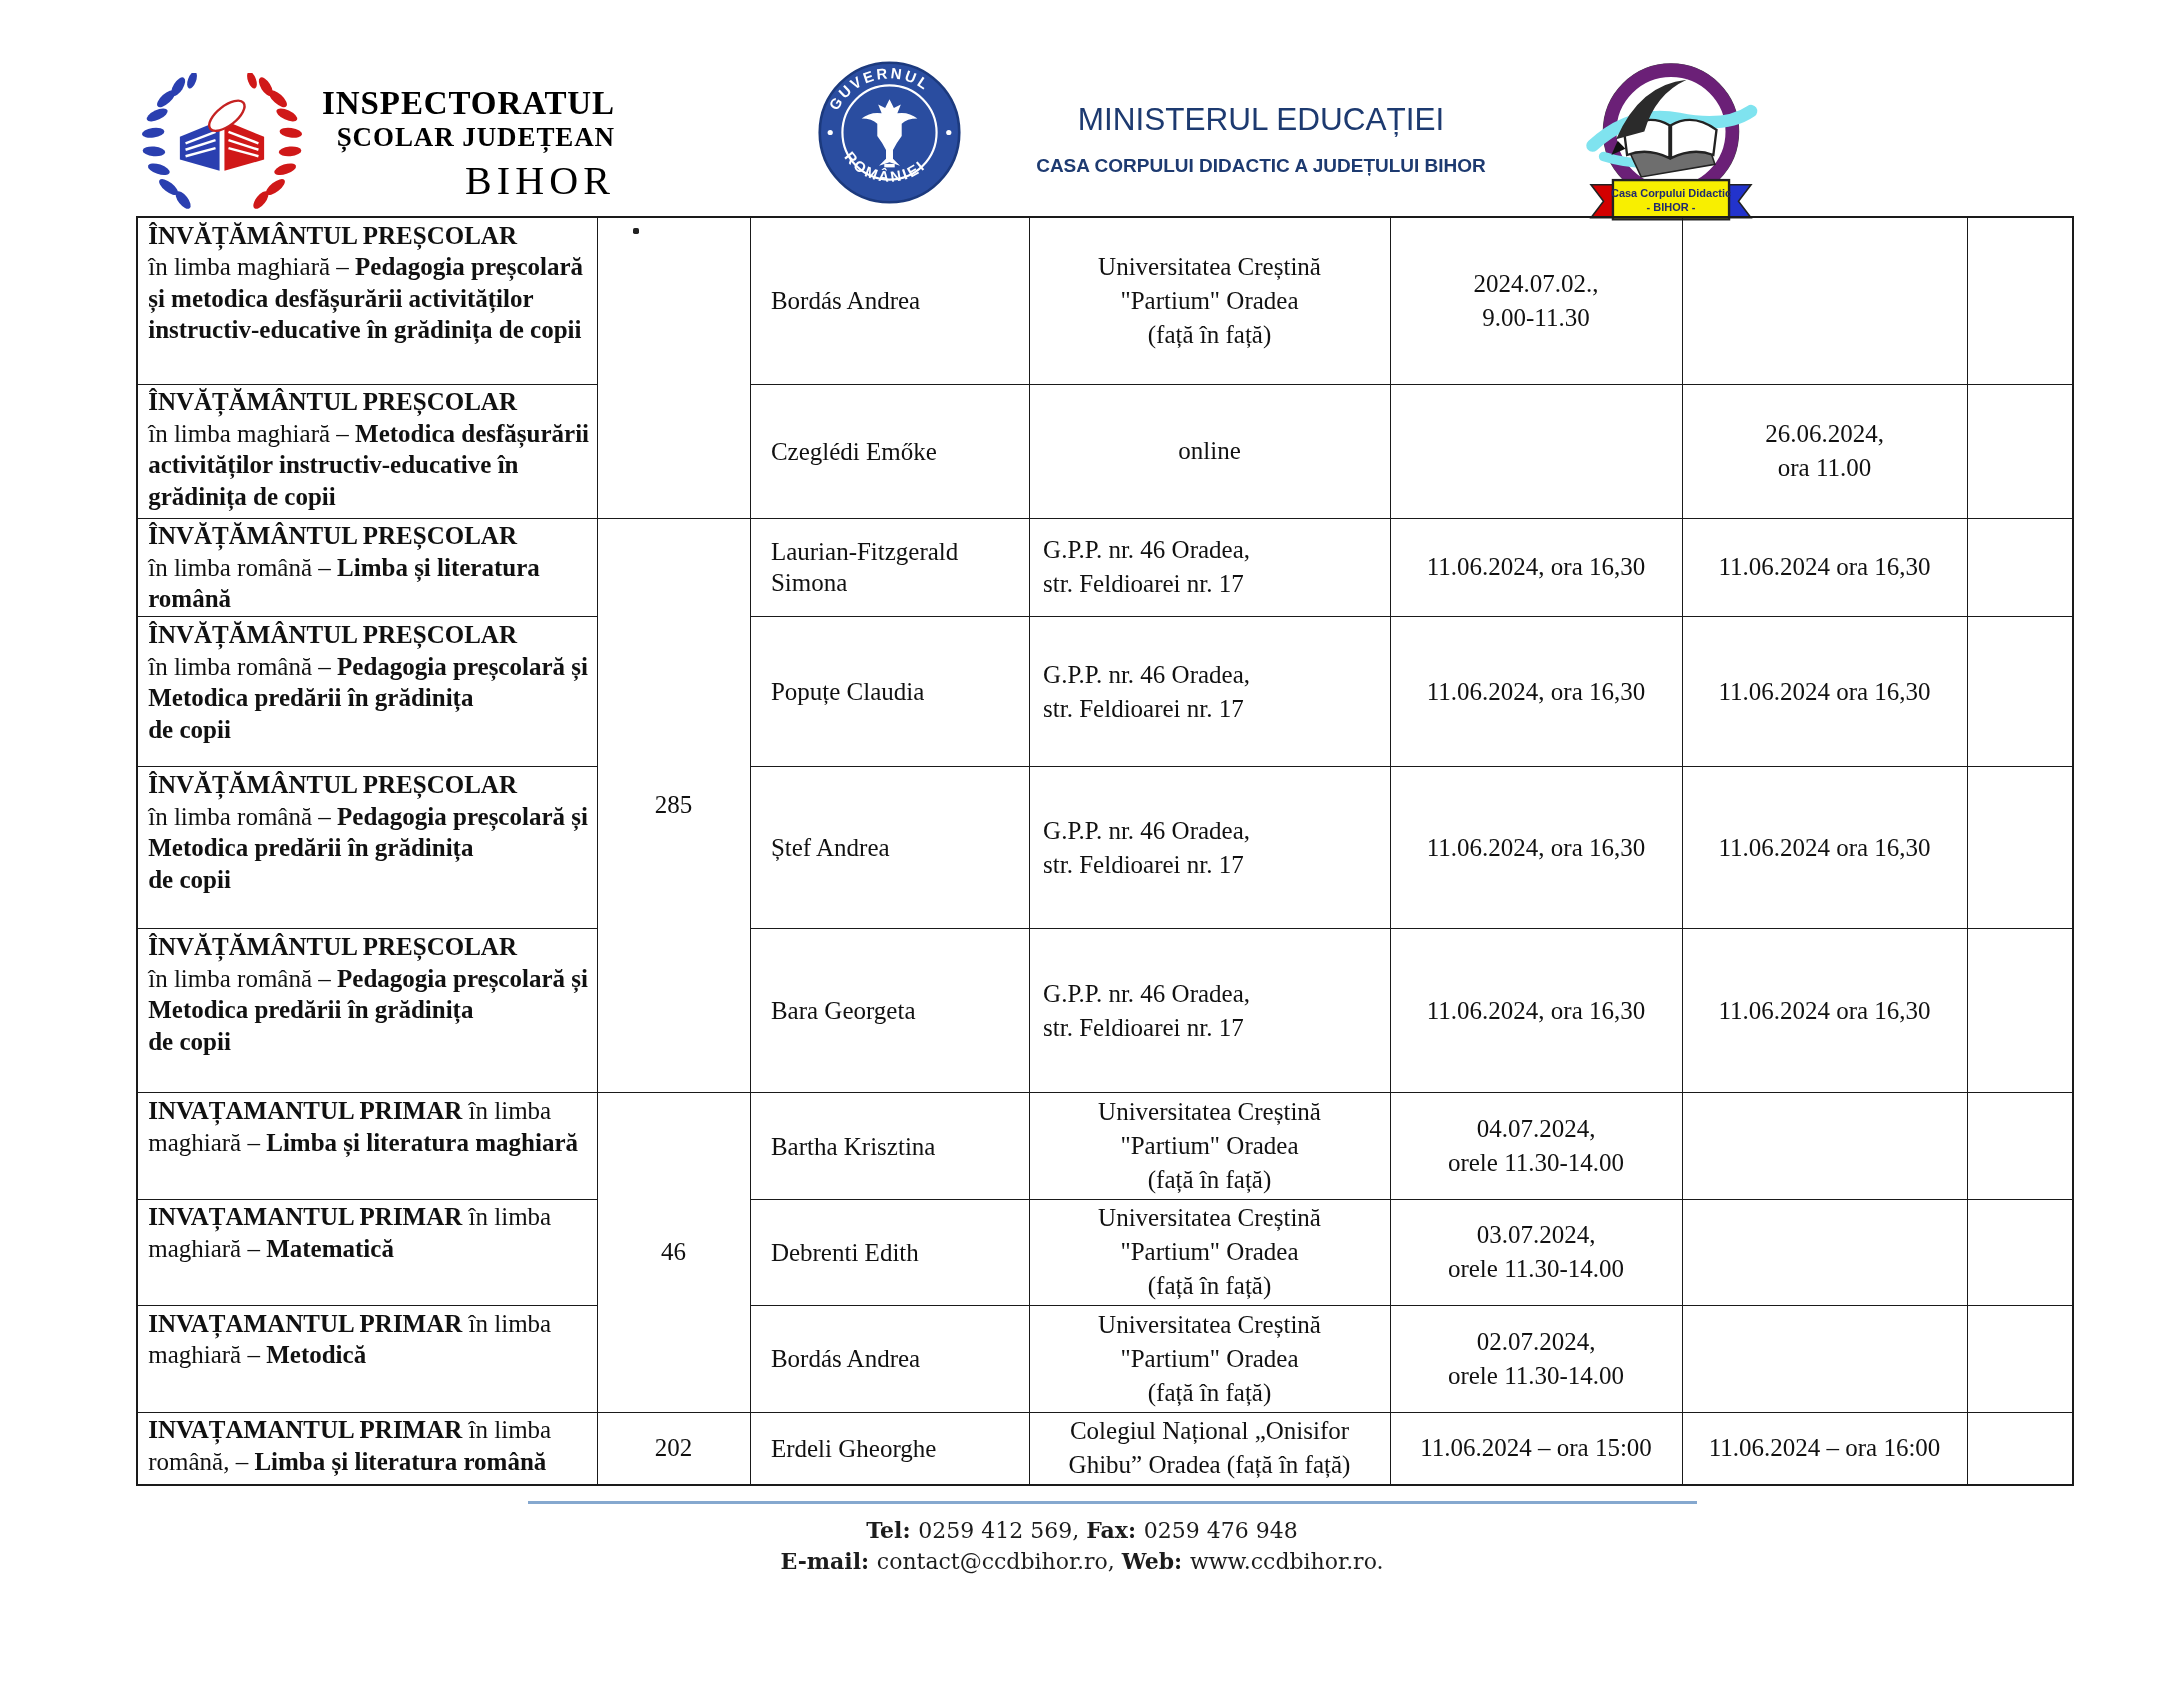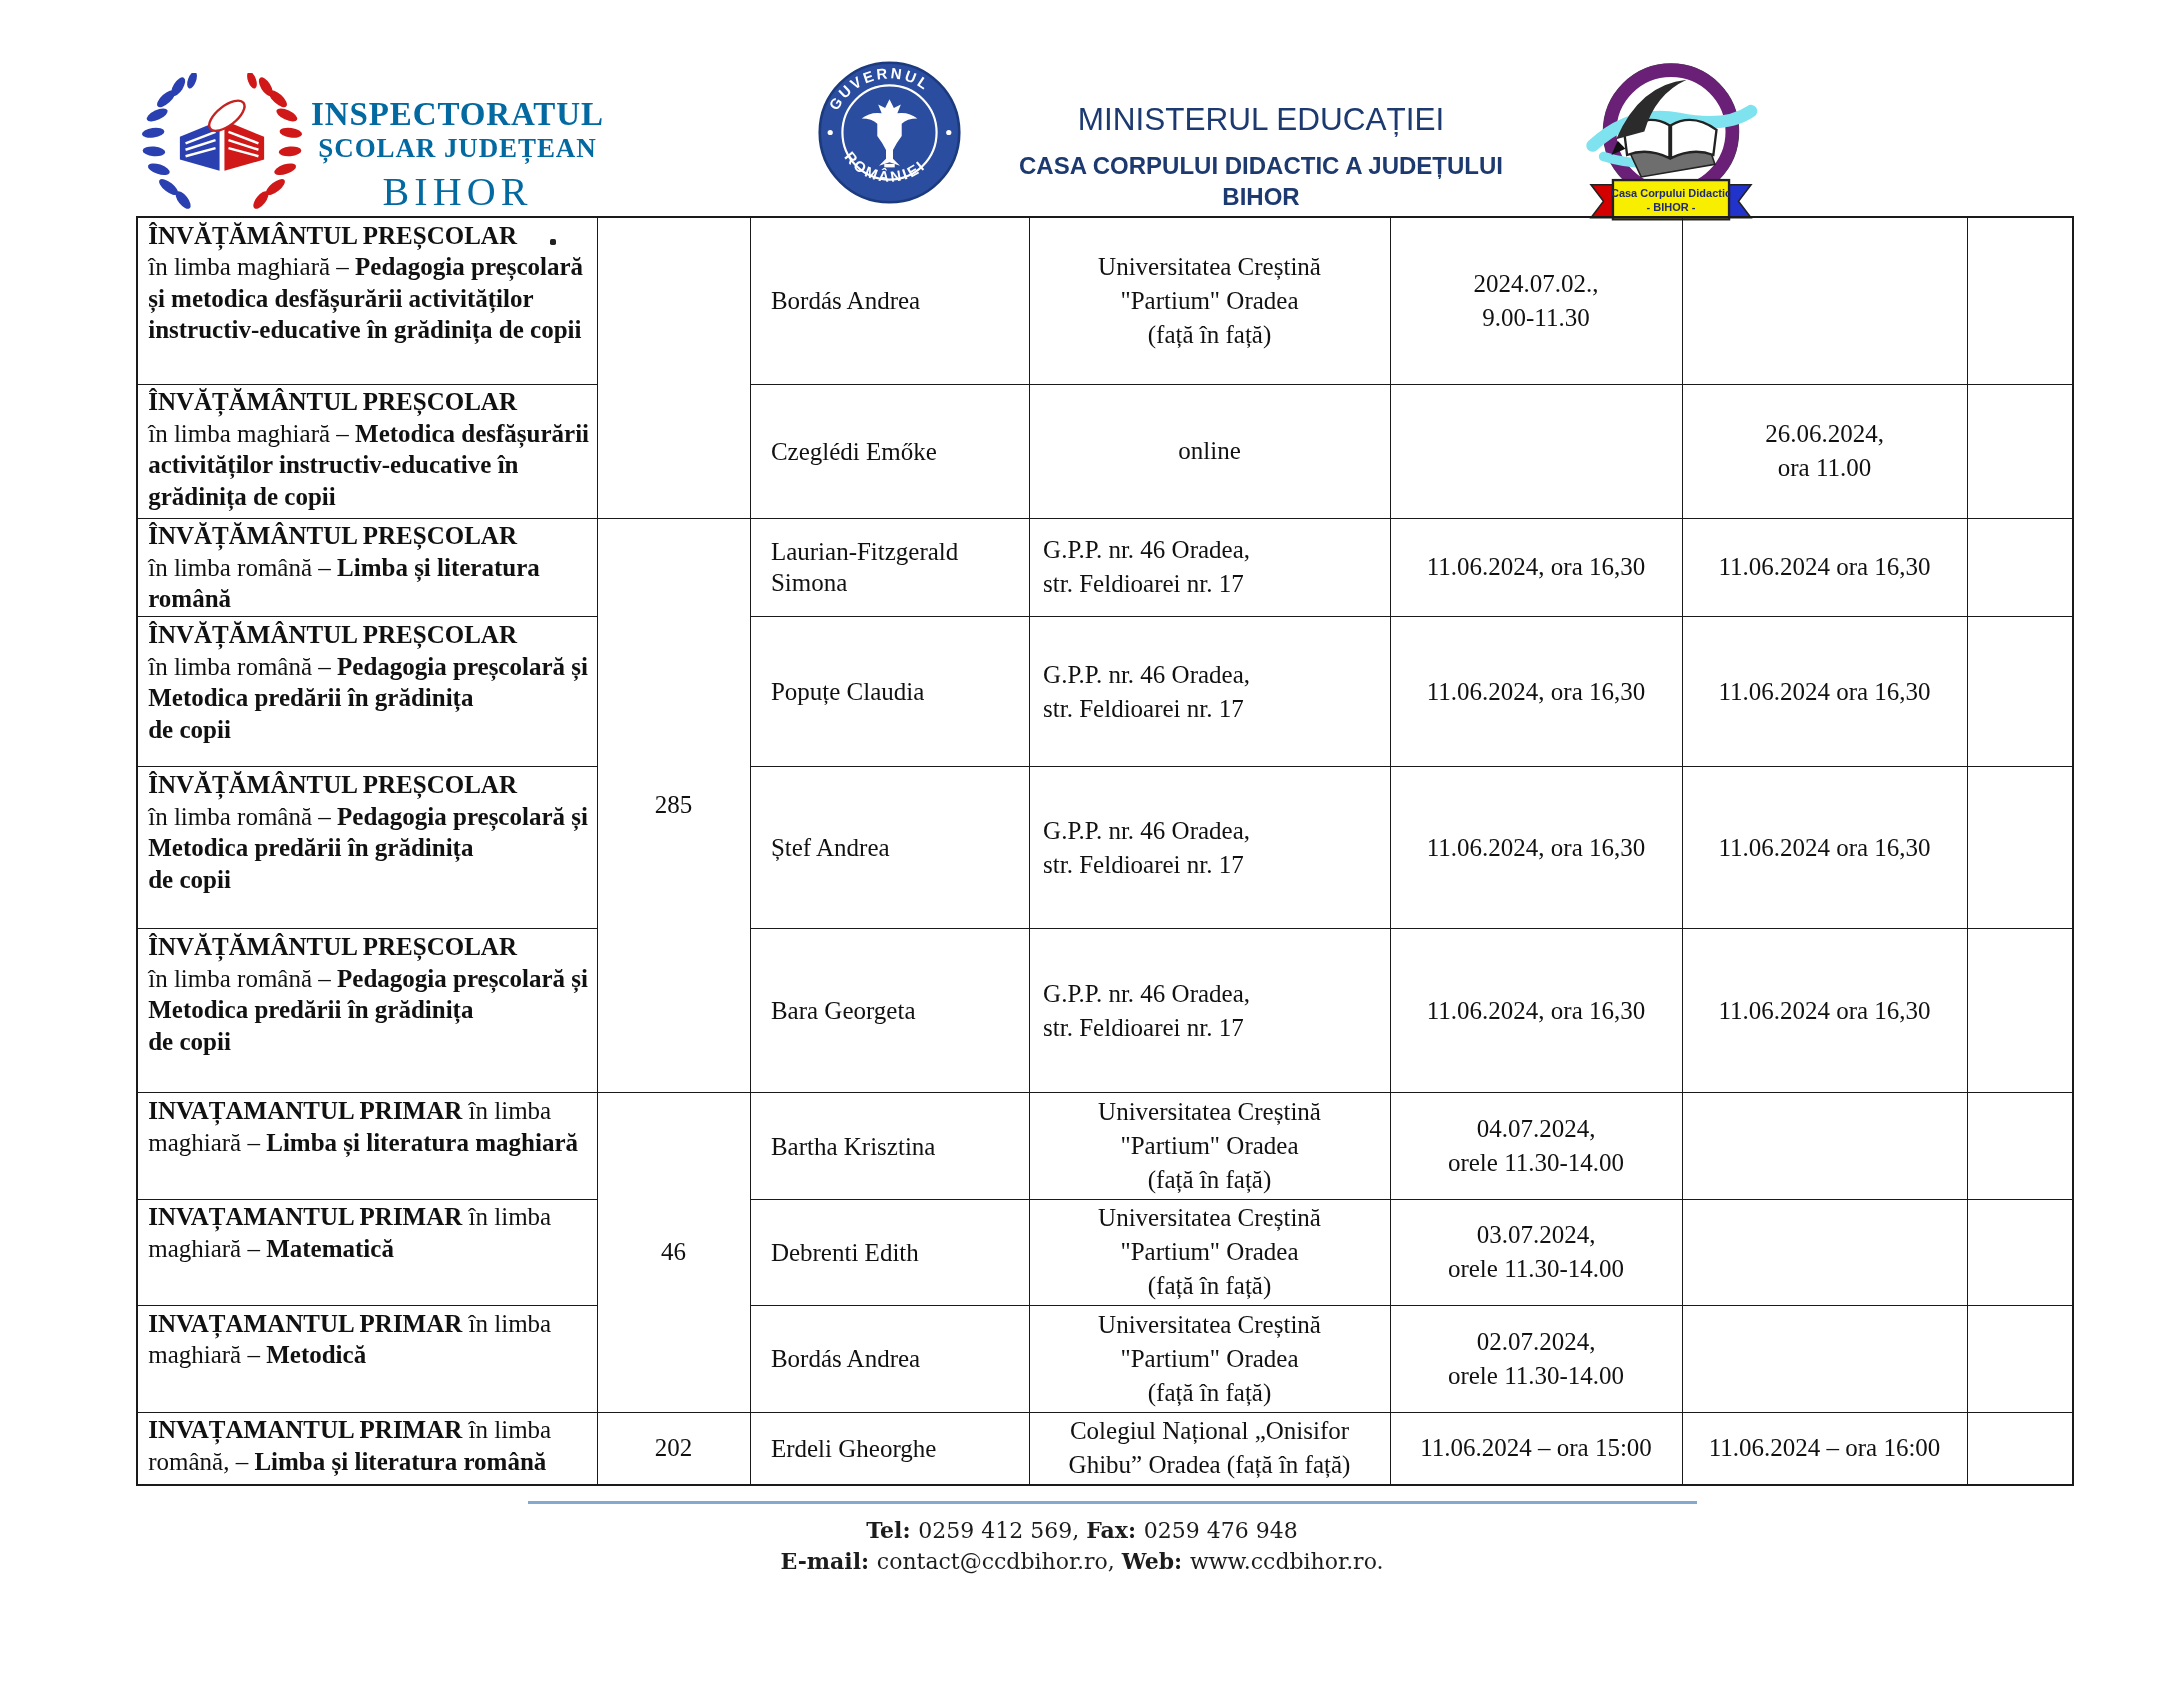--- a/index.html
+++ b/index.html
@@ -1,29 +1,29 @@
 <!DOCTYPE html>
 <html style="font-size:13.6px"><head>
 <meta charset="utf-8">
 <style>
   html,body{margin:0;padding:0;background:#fff;}
   #page{position:relative;width:2181px;height:1685px;background:#ffffff;overflow:hidden;
         font-family:"Liberation Serif","DejaVu Serif",serif;color:#111;}
   
   #isj-logo{position:absolute;left:141px;top:73px;}
-  #isj-text{position:absolute;left:300px;top:96px;width:315px;text-align:center;color:#0369a1;}
+  #isj-text{position:absolute;left:300px;top:85px;width:315px;text-align:right;color:#000000;}
   #isj-line1{font-size:33px;font-weight:bold;letter-spacing:0.9px;line-height:36px;}
   #isj-line2{font-size:27px;font-weight:bold;letter-spacing:0.9px;line-height:32px;}
   #isj-line3{font-size:40px;font-weight:normal;letter-spacing:5.1px;line-height:49px;margin-top:3.4px;}
   #isj-dot{position:absolute;right:-24px;top:72px;width:6px;height:6px;background:#222;border-radius:1.7px;}
   #gov-seal{position:absolute;left:818px;top:61px;}
   #ministry{position:absolute;left:980px;top:101px;width:562px;text-align:center;
             font-family:"Liberation Sans",sans-serif;color:#1d3a70;}
   #ministry-line1{font-size:31.5px;font-weight:normal;letter-spacing:0px;line-height:37px;}
-  #ministry-line2{font-size:24px;font-weight:bold;line-height:31px;margin-top:12px;text-align:center;}
+  #ministry-line2{font-size:19px;font-weight:bold;line-height:31px;margin-top:12px;text-align:center;}
   #ccd-logo{position:absolute;left:1569px;top:53px;}
   
   #tbl{position:absolute;left:136px;top:216px;border-collapse:collapse;table-layout:fixed;
        width:1938px;}
   #tbl td{border:1.7px solid #1a1a1a;font-size:25px;overflow:hidden;}
   #tbl{border:2.6px solid #1a1a1a;}
   td.program{vertical-align:top;text-align:left;padding:1.7px 6.8px 1.7px 10.2px;line-height:31.5px;white-space:pre-line;}
   td.program .b{font-weight:bold;}
   td.count{vertical-align:middle;text-align:center;padding:0;}
   td.examiner{vertical-align:middle;text-align:left;padding:1.7px 5.1px 1.7px 20.4px;line-height:31px;}

